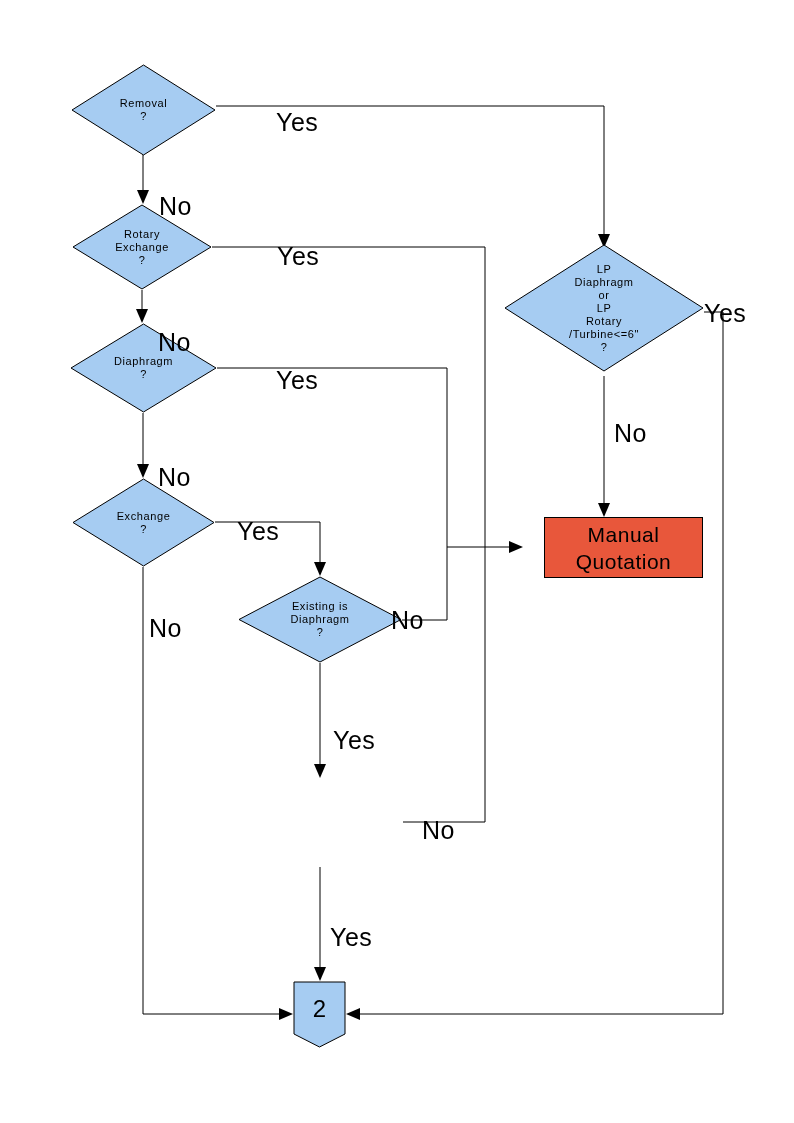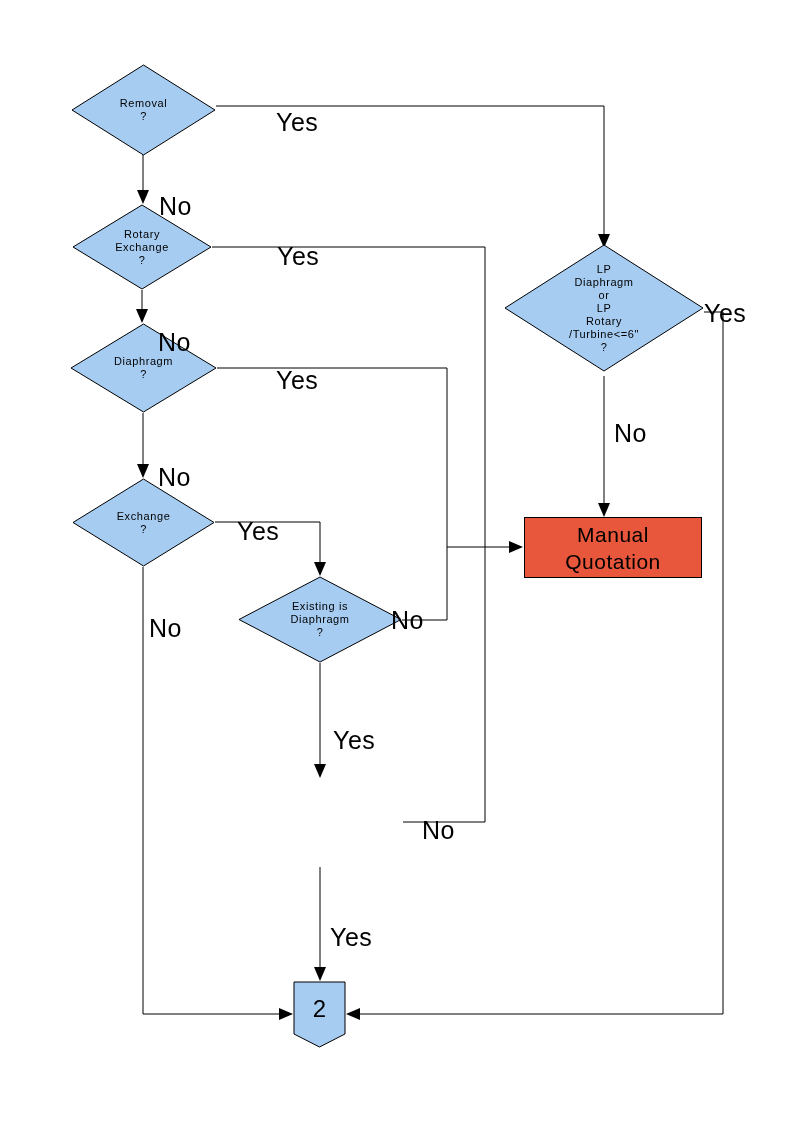--- a/index.html
+++ b/index.html
@@ -127,21 +127,21 @@
       <span>LP</span>
       <span>Diaphragm</span>
       <span>or</span>
       <span>LP</span>
       <span>Rotary</span>
       <span>/Turbine&lt;=6"</span>
       <span>?</span>
     </div>
   </div>
 
-  <div class="node proc" style="left:524px;top:517px;width:178px;height:61px">
+  <div class="node proc" style="left:544px;top:517px;width:159px;height:61px">
     <div class="node-label">
       <span>Manual</span>
       <span>Quotation</span>
     </div>
   </div>
 
   <div class="node" style="left:293px;top:981px;width:53px;height:67px">
     <svg class="shape" width="53" height="67" viewBox="0 0 53 67">
       <polygon class="pent" points="1,1 52,1 52,53 26.5,66 1,53"></polygon>
     </svg>

